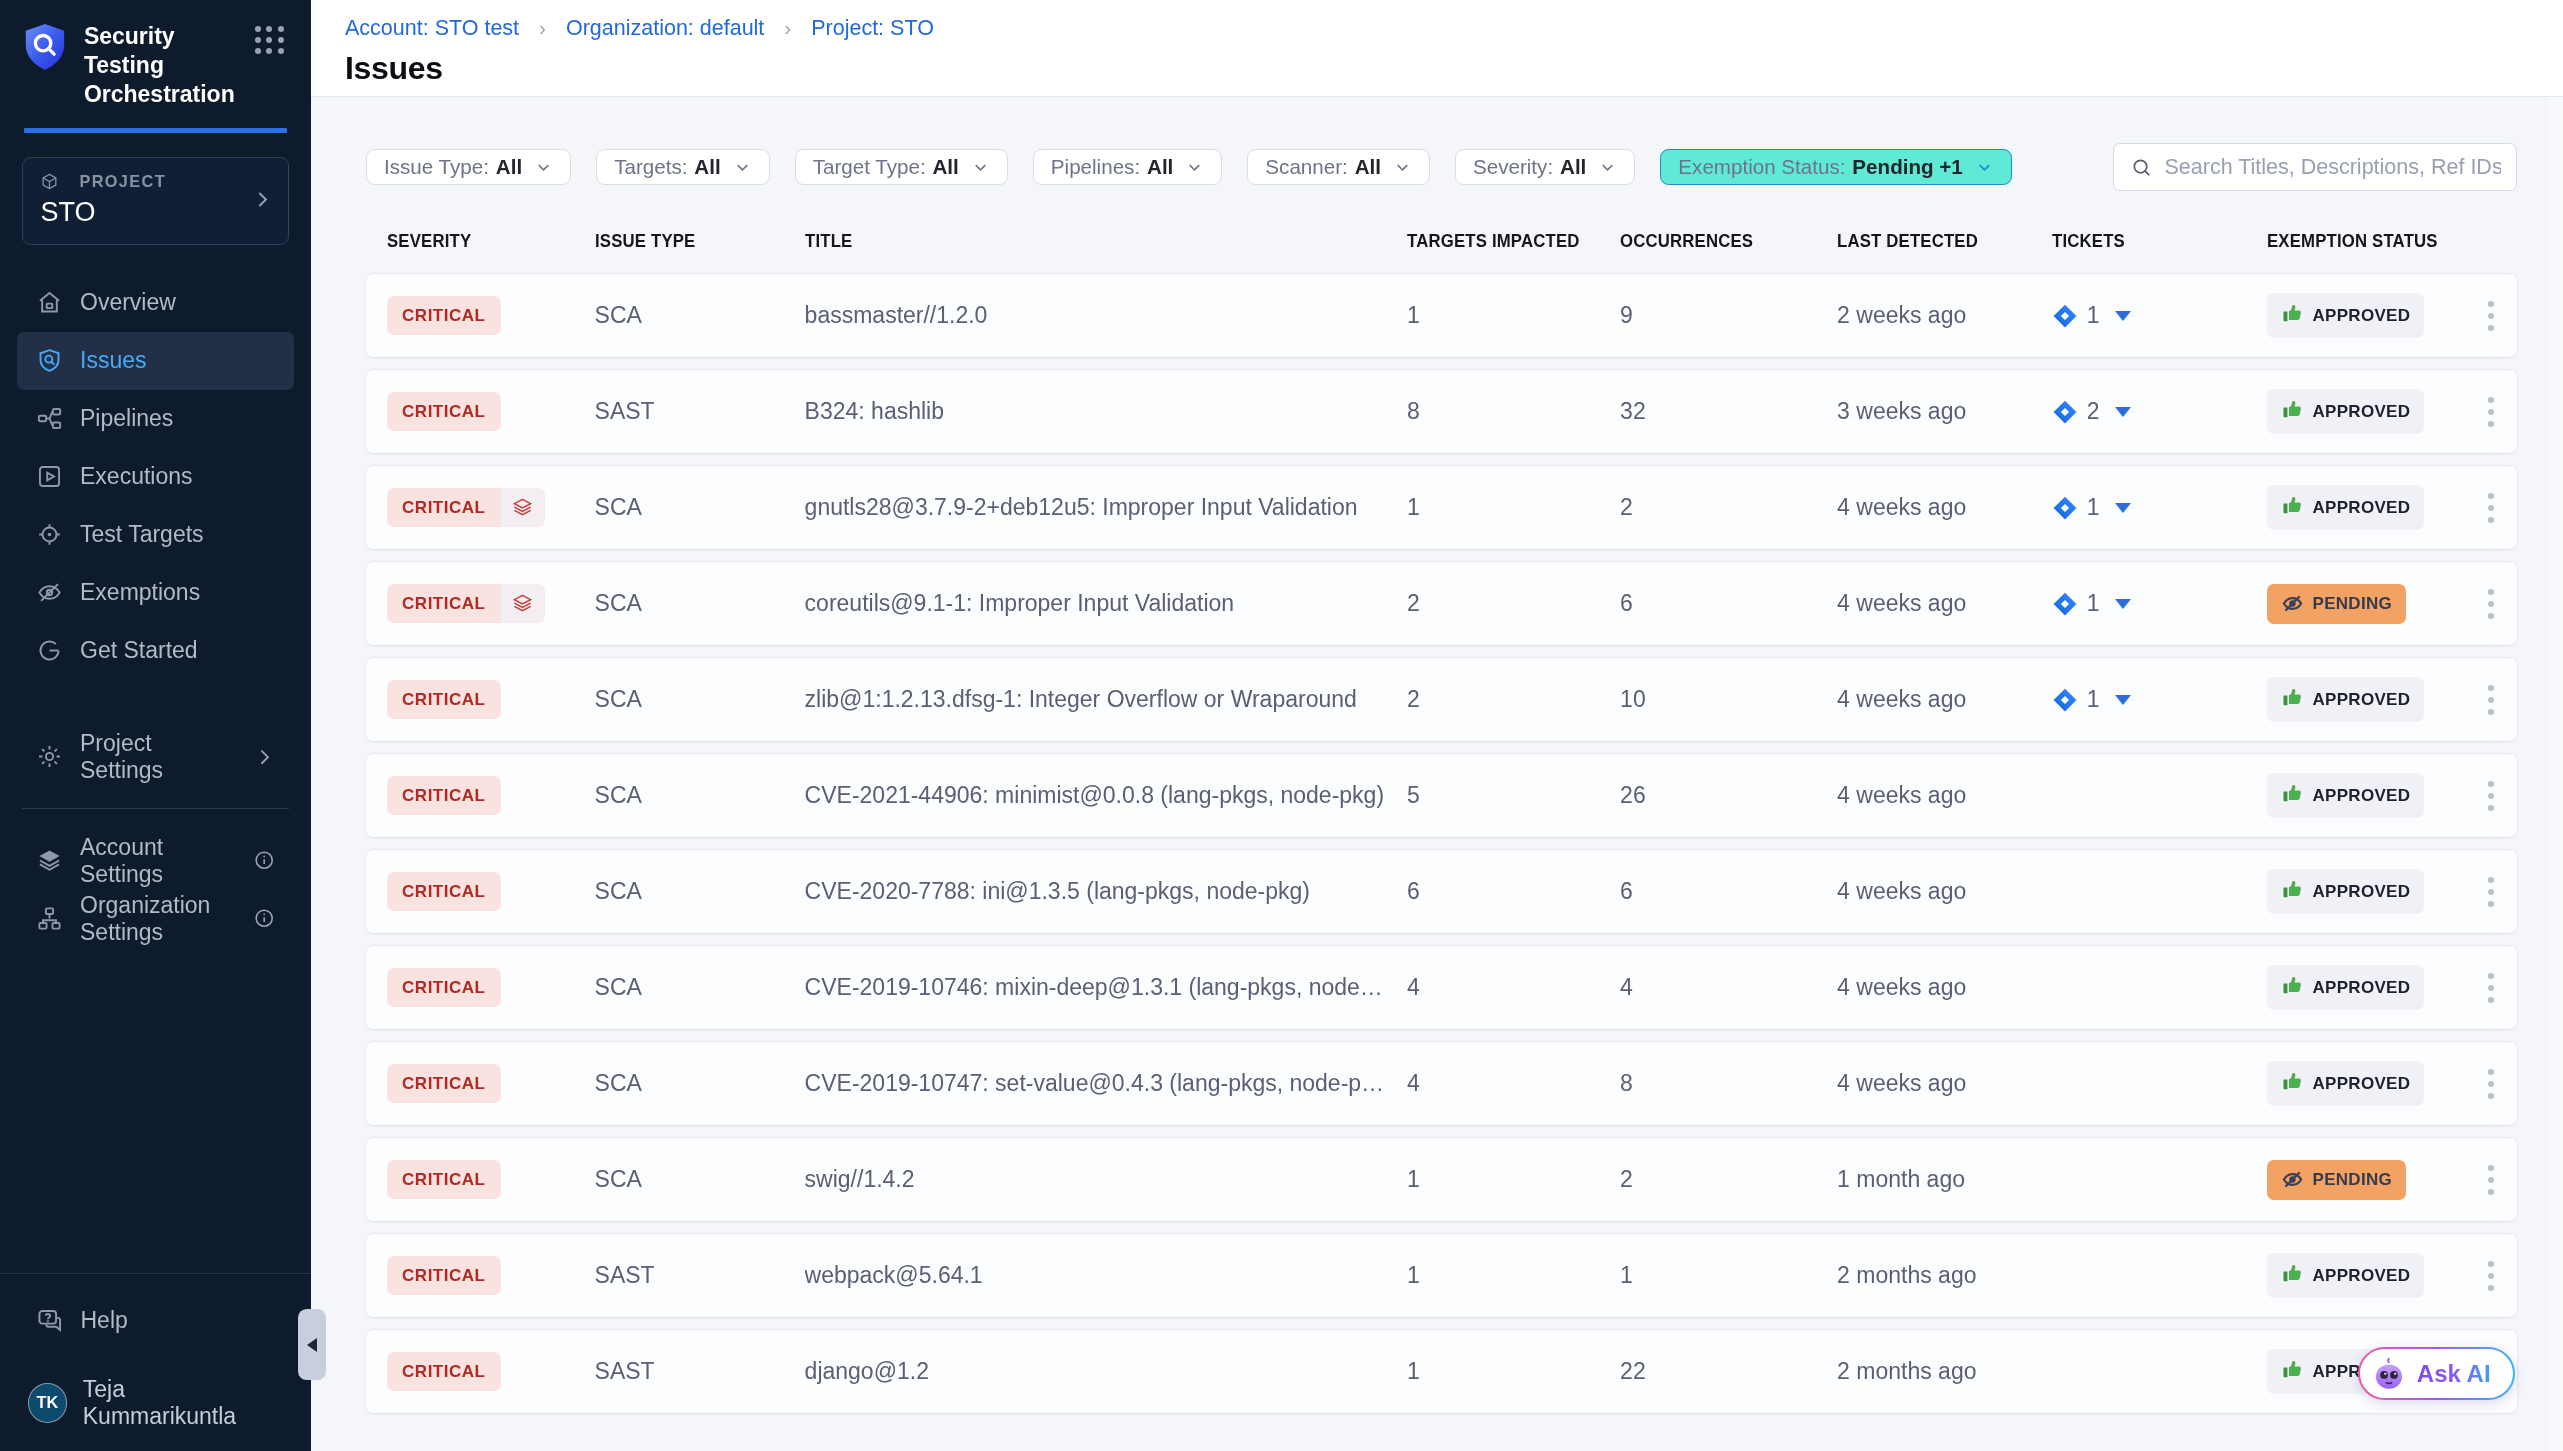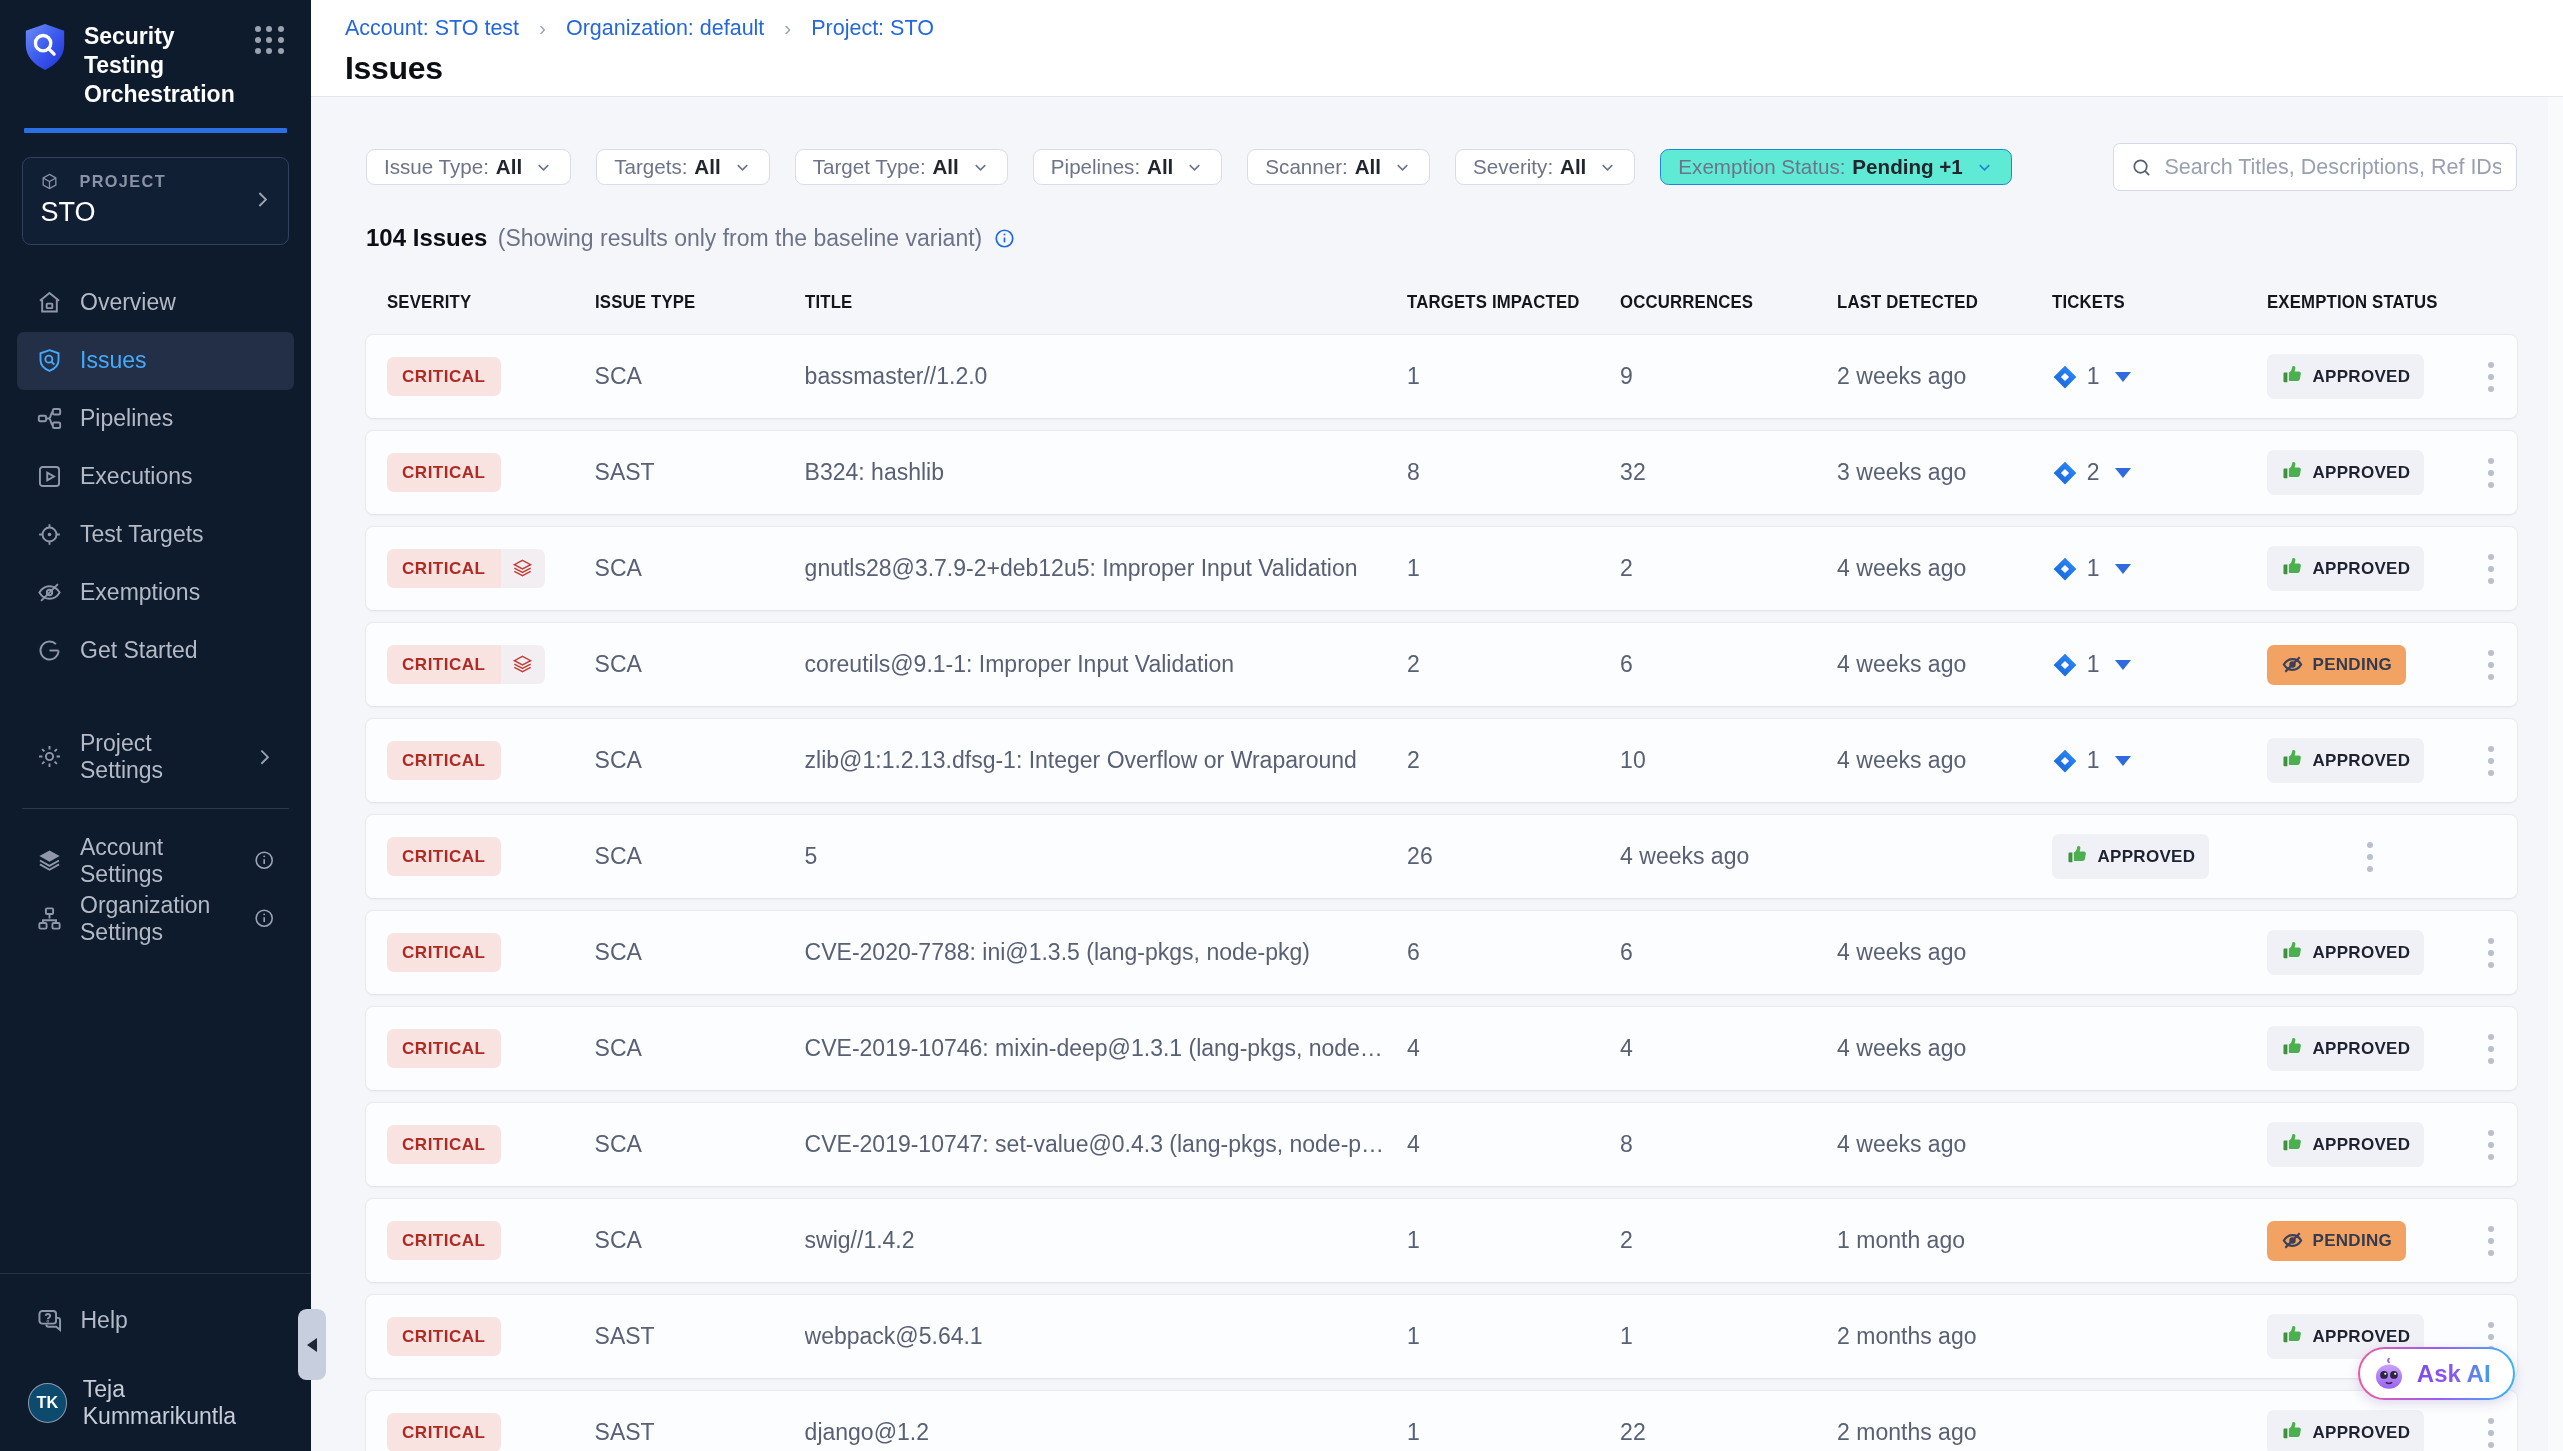--- a/index.html
+++ b/index.html
@@ -416,31 +416,20 @@
           <span class="icon">
             <svg viewBox="0 0 24 24" fill="none" stroke="currentColor" stroke-width="1.8">
             <circle cx="11" cy="11" r="6.5"></circle>
                 <path d="m15.8 15.8 4.2 4.2"></path>
               </svg>
           </span>
           <input placeholder="Search Titles, Descriptions, Ref IDs" style="">
         </label>
       </div>
 
-      <div class="countline">
-        <span class="count">104 Issues</span>
-        <span class="note">(Showing results only from the baseline variant)</span>
-        <span class="icon">
-          <svg viewBox="0 0 24 24" fill="none" stroke="currentColor" stroke-width="1.8">
-          <circle cx="12" cy="12" r="8.6"></circle>
-              <path d="M12 11v5"></path>
-              <circle cx="12" cy="7.9" r="1" fill="currentColor" stroke="none"></circle>
-            </svg>
-        </span>
-      </div>
 
       <div class="grid-row thead" id="thead">
           <div><span>SEVERITY</span></div>
           <div><span>ISSUE TYPE</span></div>
           <div><span>TITLE</span></div>
           <div><span>TARGETS IMPACTED</span></div>
           <div><span>OCCURRENCES</span></div>
           <div><span>LAST DETECTED</span></div>
           <div><span>TICKETS</span></div>
           <div><span>EXEMPTION STATUS</span></div>
@@ -652,20 +641,21 @@
               <i></i>
               <i></i>
               <i></i>
             </div>
           </div>
           <div class="grid-row card">
             <div><span class="badge-critical">
                 <span class="sev">CRITICAL</span>
               </span></div>
             <div>SCA</div>
+            <div class="cell-title">CVE-2021-44906: minimist@0.0.8 (lang-pkgs, node-pkg)</div>
             <div>5</div>
             <div>26</div>
             <div>4 weeks ago</div>
             <div class="tickets"></div>
             <div><span class="badge-status badge-approved">
                 <span class="icon"><svg viewBox="0 0 24 24">
                     <path fill="#3e9142" d="M3.5 10h3.2v10H3.5a.9.9 0 0 1-.9-.9v-8.2a.9.9 0 0 1 .9-.9Z"></path>
                     <path fill="#4caf50" d="M8.2 19.6V10c1.8-.7 3-2.8 3.4-5.6.1-.9.8-1.4 1.6-1.4 1 0 1.8.8 1.8 1.8 0 1.2-.3 2.7-.8 4h4.6c1.2 0 2.1 1.1 1.9 2.3l-1 5.6a2.6 2.6 0 0 1-2.6 2.2H9.8c-.6 0-1.1-.1-1.6-.3Z"></path>
                   </svg></span>
                 <span>APPROVED</span>

